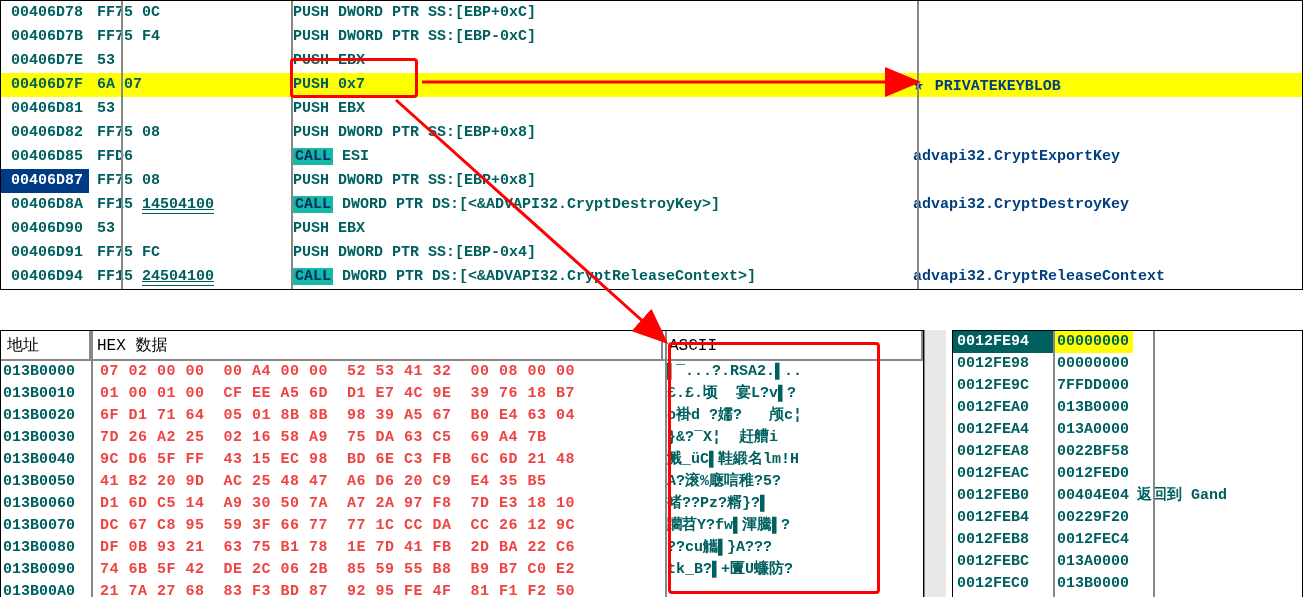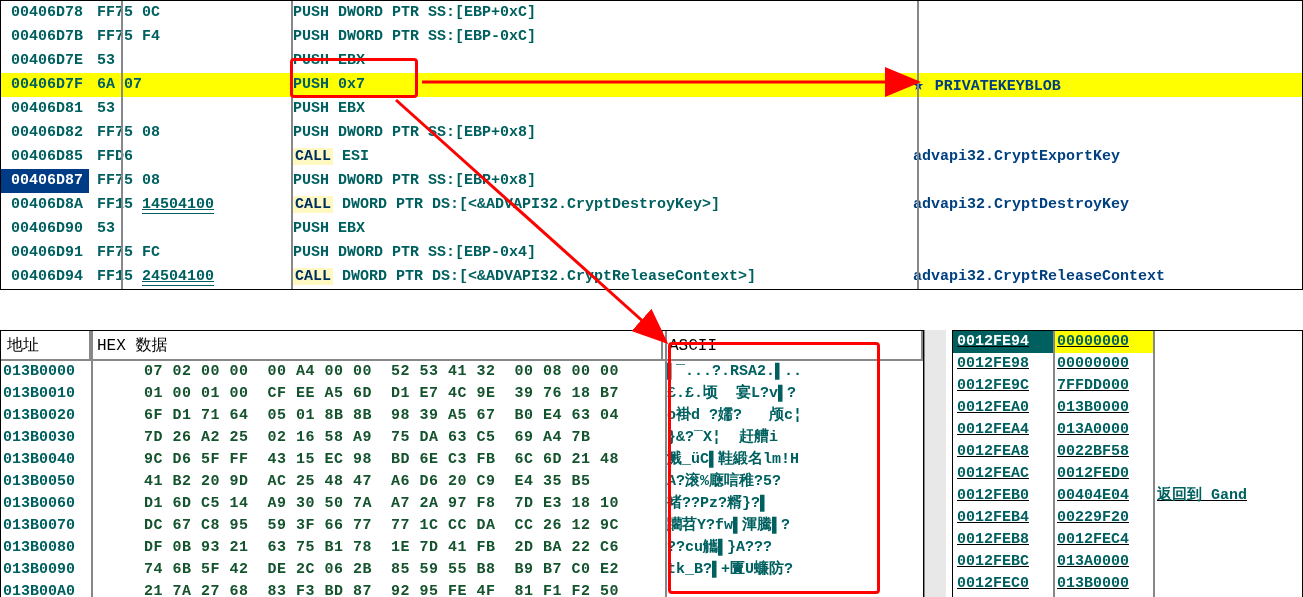--- a/index.html
+++ b/index.html
@@ -27,21 +27,21 @@
   .bytes-cell { width: 200px; padding-left: 8px; color: #006060; }
   .asm-cell { flex: 0 0 620px; padding-left: 4px; color: #006060; }
   .cmt-cell { flex: 1; padding-left: 4px; color: #004080; }
   .sep { position:absolute; top:0; bottom:0; width:2px; background:#888; }
   .sep1 { left: 120px; }
   .sep2 { left: 290px; }
   .sep3 { left: 916px; }
   .row-hl { background: #ffff00; }
   .addr-sel { background: #003c86; color: #fff; }
   .underline { text-decoration: underline; border-bottom:1px solid #006060; }
-  .call-hl { background: #fef9c3; color: #003060; padding: 0 2px; }
+  .call-hl { background: #14b8a6; color: #003060; padding: 0 2px; }
   .star { color: #003c86; font-size:18px; }
 
   .bottom-wrap { display:flex; margin-top: 40px; }
   .hex-pane {
     border: 1px solid #000;
     width: 924px;
     position: relative;
   }
   .hex-header {
     display:flex;
@@ -49,36 +49,36 @@
     height: 30px;
     line-height: 30px;
     background: #fff;
   }
   .hex-header div { border-right: 2px solid #888; padding: 0 6px; color:#000; font-weight:normal; font-size:16px;}
   .hex-h-addr { width: 90px; }
   .hex-h-hex { flex:0 0 572px; }
   .hex-h-ascii { flex:1; }
   .hex-row { display:flex; height: 22px; line-height:22px; }
   .hx-addr { width: 90px; color:#006060; padding-left:2px; }
-  .hx-bytes { flex:0 0 572px; color:#14532d; padding-left:9px; white-space:pre; letter-spacing:0.5px;text-align:center; }
+  .hx-bytes { flex:0 0 572px; color:#ef4444; padding-left:9px; white-space:pre; letter-spacing:0.5px; }
   .hx-ascii { flex:1; color:#006060; padding-left:4px; white-space:pre; }
   .hex-vsep { position:absolute; top:0; bottom:0; width:2px; background:#888; }
   .hvs1 { left: 90px; }
   .hvs2 { left: 664px; }
   .scrollbar { width: 22px; background: #e8e8e8; border-left:1px solid #888;}
 
   .stack-pane {
     border: 1px solid #000;
     margin-left: 6px;
     flex: 1;
     position: relative;
   }
-  .stk-row { display:flex; height:22px; line-height:22px;text-decoration:underline; }
+  .stk-row { display:flex; height:22px; line-height:22px; }
   .stk-addr { width: 100px; color:#006060; padding-left:4px; }
-  .stk-val { width: 100px; color:#006060; padding-left:4px; }
+  .stk-val { width: 80px; color:#006060; padding-left:4px; }
   .stk-cmt { flex:1; color:#006060; padding-left:4px; white-space:pre; }
   .stk-hl-addr { background:#006060; color:#fff; }
   .stk-hl-val { background:#ffff00; }
   .stk-vsep { position:absolute; top:0; bottom:0; width:2px; background:#888; }
   .svs1 { left:100px; }
   .svs2 { left:200px; }
 
   
   .red-box {
     position:absolute;

